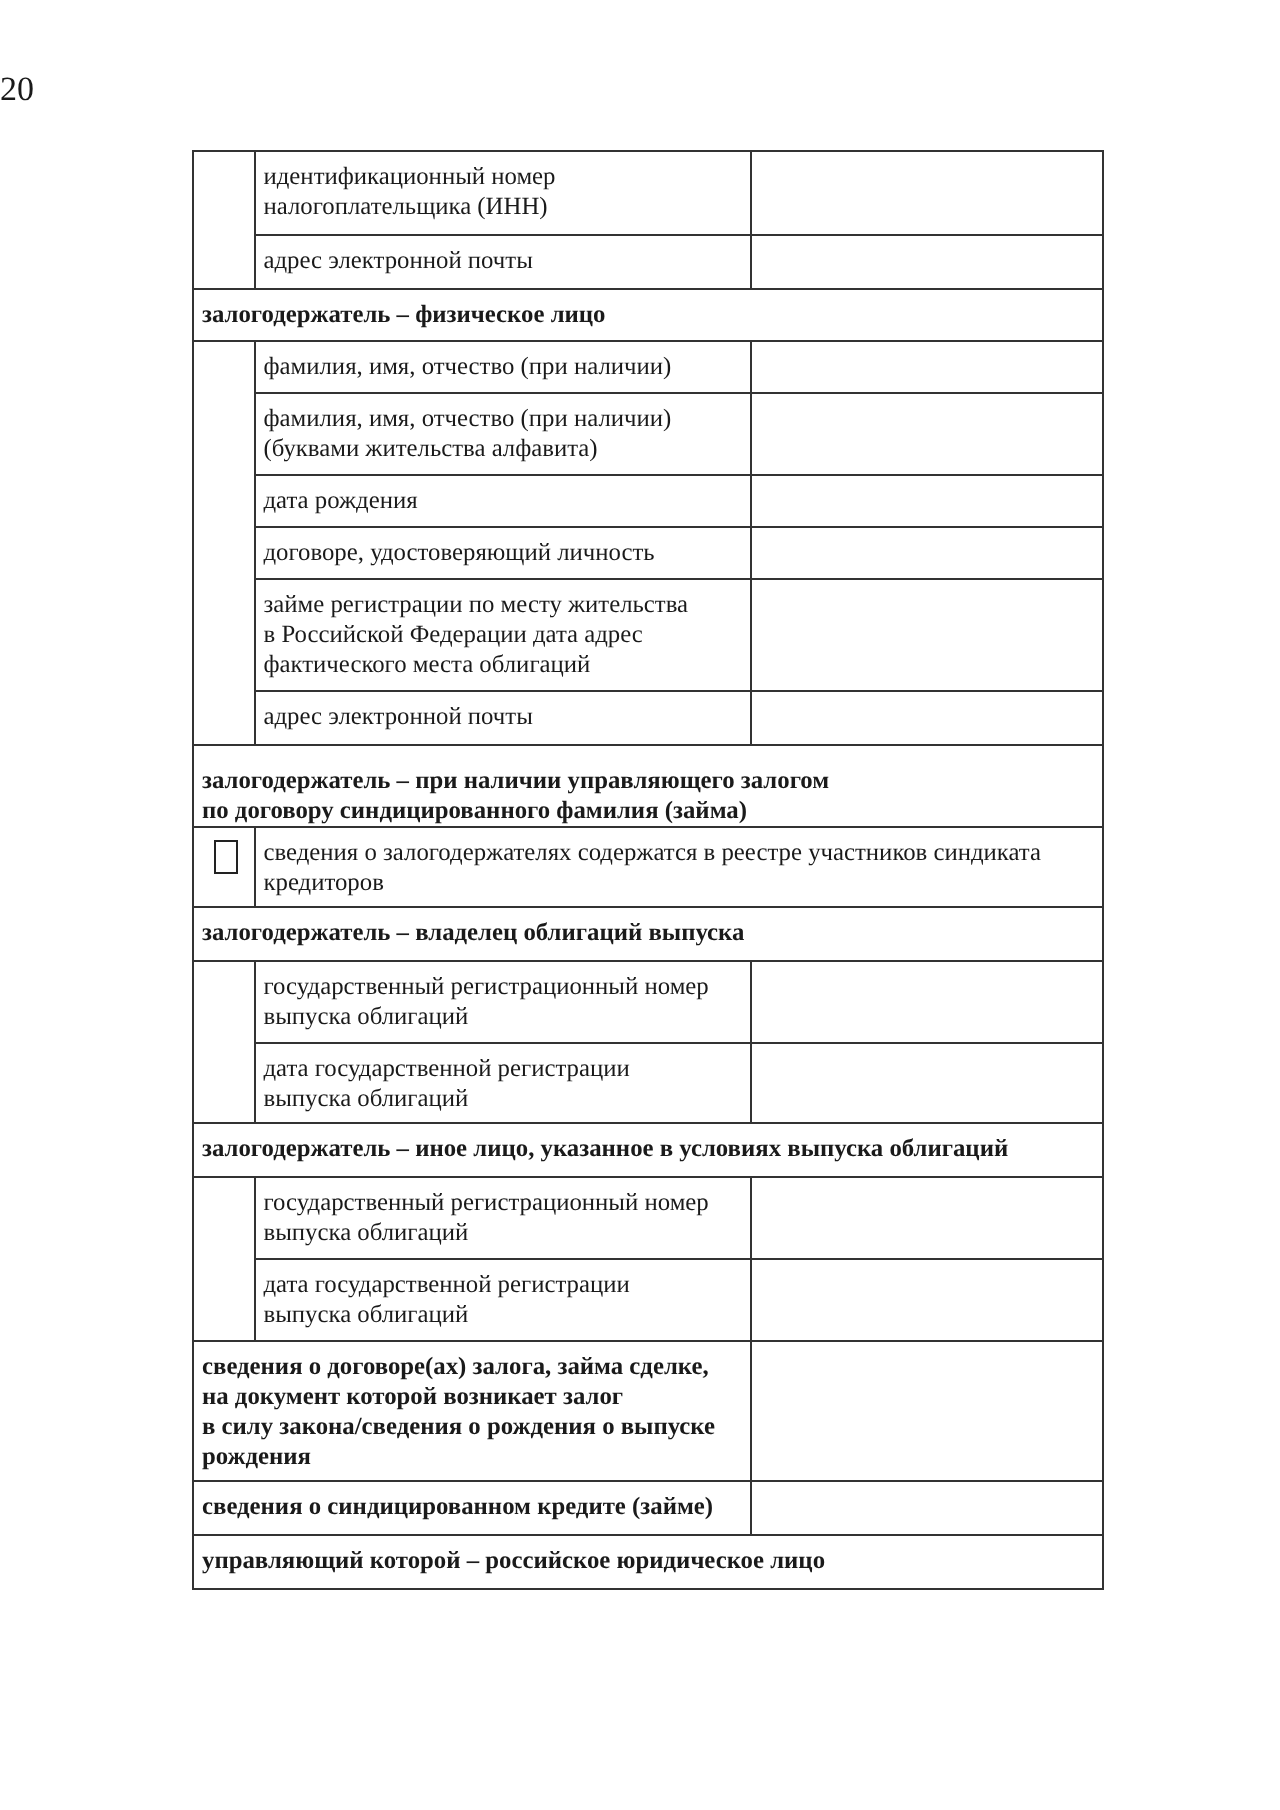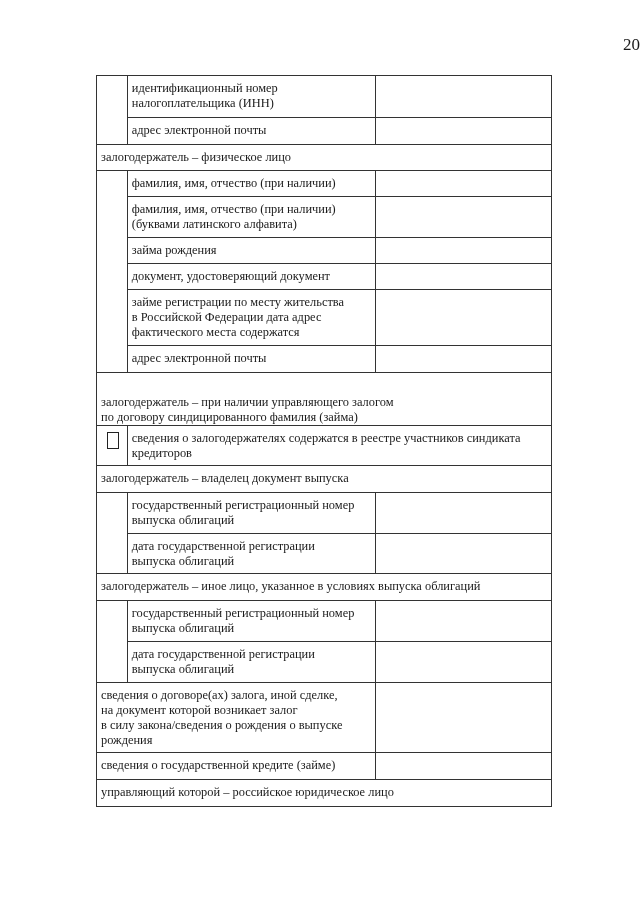--- a/index.html
+++ b/index.html
@@ -1,24 +1,24 @@
 <!DOCTYPE html>
 <html><head>
 <meta charset="utf-8">
 <style>
   html, body { margin:0; padding:0; }
   body { width:640px; height:905px; background:#fff; position:relative; overflow:hidden;
          font-family:"Liberation Serif", serif; color:#1a1a1a; }
-  .page-num { position:absolute; left:0; width:640px; top:35px; text-align:right; font-size:17px; }
+  .page-num { position:absolute; left:0; width:640px; top:35px; text-align:left; font-size:17px; }
   table { position:absolute; left:96px; top:75px; width:456px; border-collapse:collapse; table-layout:fixed; }
   td { border:1.3px solid #333; font-size:12.4px; line-height:15px; vertical-align:top; padding:0 4px; }
   .c0 { width:29px; }
   .c1 { width:234px; }
   .c2 { width:166px; }
-  .bold { font-weight:normal; }
+  .bold { font-weight:bold; }
   .cb { display:inline-block; width:10px; height:15px; border:1px solid #222; margin:6px 0 0 10px; }
 </style>
 </head>
 <body>
 
 <div class="page-num">20</div>
 
 <table>
   <colgroup>
       <col class="c0">
@@ -42,59 +42,59 @@
   </tr>
 
   <tr style="height:26px">
     <td rowspan="6"></td>
     <td style="padding-top:5px">фамилия, имя, отчество (при наличии)</td>
     <td></td>
   </tr>
   <tr style="height:41px">
     <td style="padding-top:5px">
           <div>фамилия, имя, отчество (при наличии)</div>
-          <div>(буквами латинского алфавита)</div>
+          <div>(буквами жительства алфавита)</div>
         </td>
     <td></td>
   </tr>
   <tr style="height:26px">
-    <td style="padding-top:5px">займа рождения</td>
+    <td style="padding-top:5px">дата рождения</td>
     <td></td>
   </tr>
   <tr style="height:26px">
-    <td style="padding-top:5px">документ, удостоверяющий документ</td>
+    <td style="padding-top:5px">договоре, удостоверяющий личность</td>
     <td></td>
   </tr>
   <tr style="height:56px">
     <td style="padding-top:5px">
           <div>займе регистрации по месту жительства</div>
           <div>в Российской Федерации дата адрес</div>
-          <div>фактического места содержатся</div>
+          <div>фактического места облигаций</div>
         </td>
     <td></td>
   </tr>
   <tr style="height:27px">
     <td style="padding-top:5px">адрес электронной почты</td>
     <td></td>
   </tr>
 
   <tr style="height:41px">
-    <td colspan="3" class="bold" style="padding-top:22px">
+    <td colspan="3" class="bold" style="padding-top:10px">
           <div>залогодержатель – при наличии управляющего залогом</div>
           <div>по договору синдицированного фамилия (займа)</div>
         </td>
   </tr>
 
   <tr style="height:40px">
     <td style="padding:0"><span class="cb"></span></td>
     <td colspan="2" style="padding-top:5px">сведения о залогодержателях содержатся в реестре участников синдиката кредиторов</td>
   </tr>
 
   <tr style="height:27px">
-    <td colspan="3" class="bold" style="padding-top:5px">залогодержатель – владелец документ выпуска</td>
+    <td colspan="3" class="bold" style="padding-top:5px">залогодержатель – владелец облигаций выпуска</td>
   </tr>
 
   <tr style="height:41px">
     <td rowspan="2"></td>
     <td style="padding-top:5px">
           <div>государственный регистрационный номер</div>
           <div>выпуска облигаций</div>
         </td>
     <td></td>
   </tr>
@@ -121,30 +121,30 @@
   <tr style="height:41px">
     <td style="padding-top:5px">
           <div>дата государственной регистрации</div>
           <div>выпуска облигаций</div>
         </td>
     <td></td>
   </tr>
 
   <tr style="height:70px">
     <td colspan="2" class="bold" style="padding-top:5px">
-          <div>сведения о договоре(ах) залога, иной сделке,</div>
+          <div>сведения о договоре(ах) залога, займа сделке,</div>
           <div>на документ которой возникает залог</div>
           <div>в силу закона/сведения о рождения о выпуске</div>
           <div>рождения</div>
         </td>
     <td></td>
   </tr>
 
   <tr style="height:27px">
-    <td colspan="2" class="bold" style="padding-top:5px">сведения о государственной кредите (займе)</td>
+    <td colspan="2" class="bold" style="padding-top:5px">сведения о синдицированном кредите (займе)</td>
     <td></td>
   </tr>
 
   <tr style="height:27px">
     <td colspan="3" class="bold" style="padding-top:5px">управляющий которой – российское юридическое лицо</td>
   </tr>
 </tbody>
   </table>
 
 </body></html>

